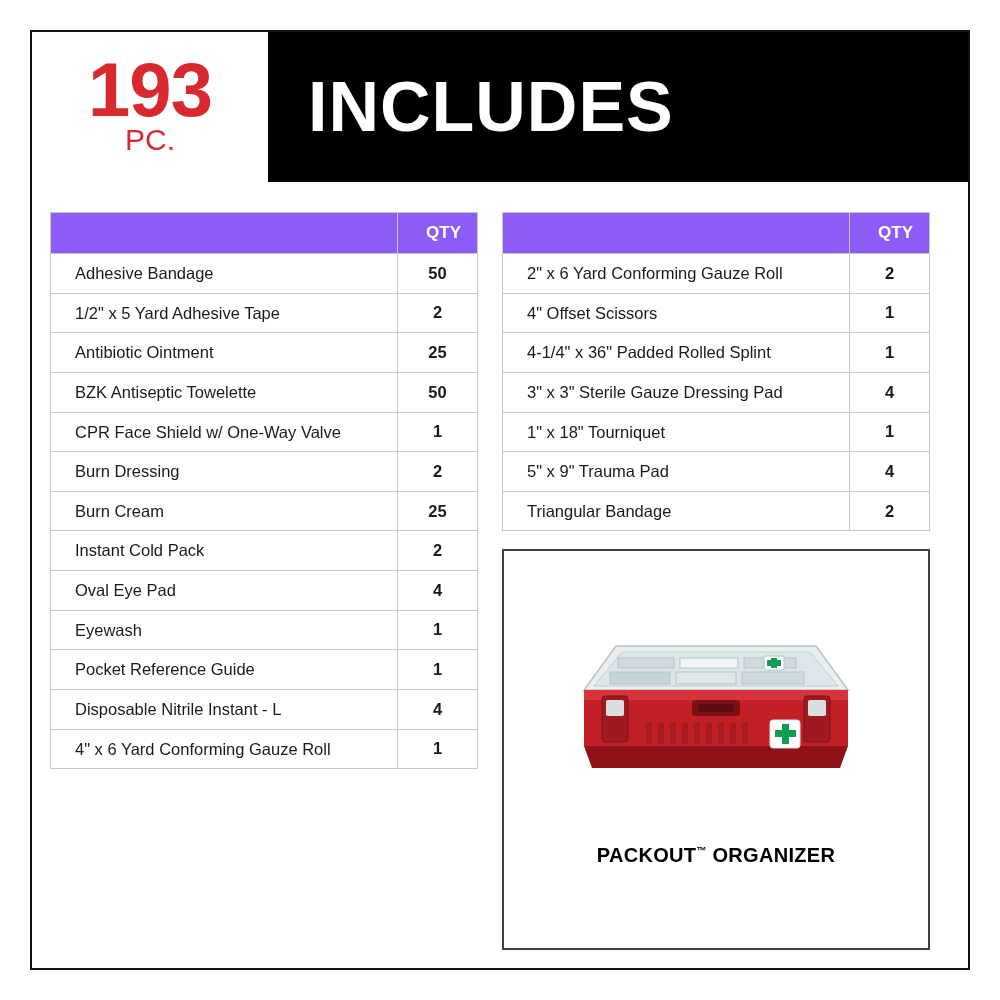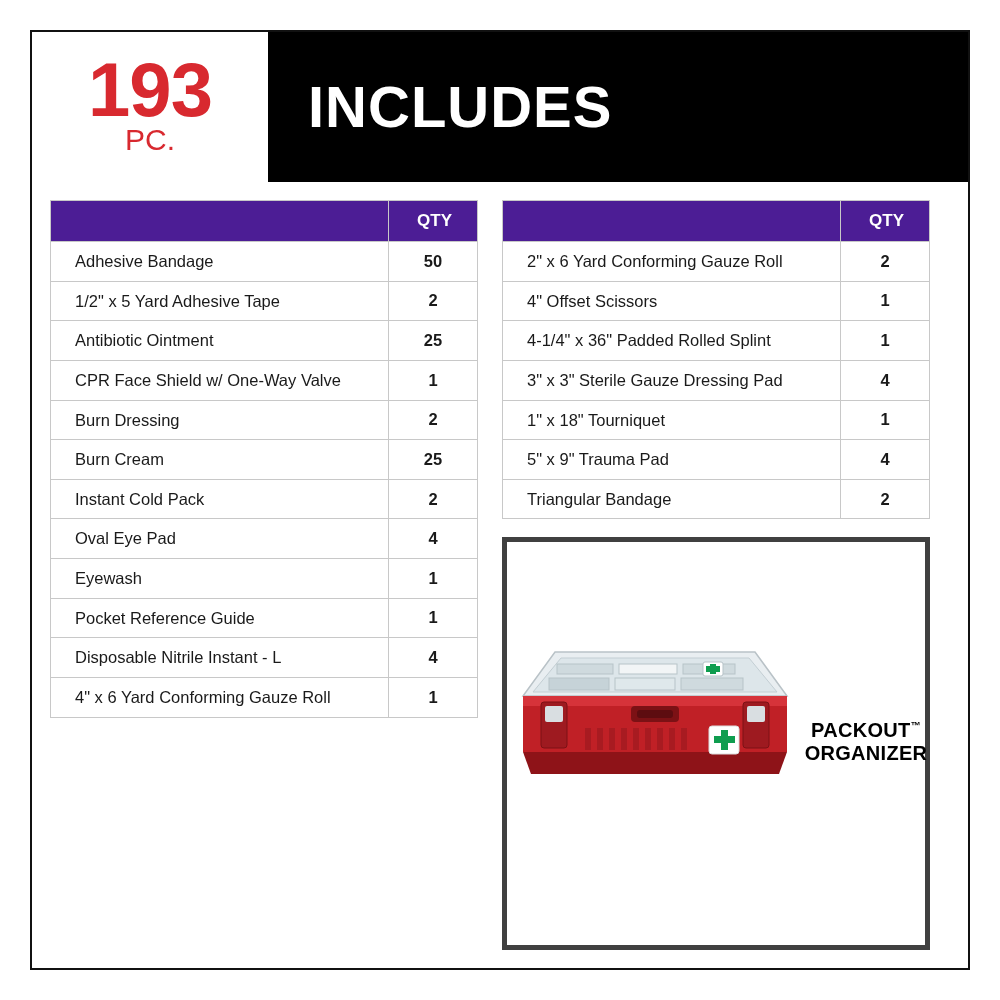--- a/index.html
+++ b/index.html
@@ -23,20 +23,21 @@
   }
   .frame {
     position: relative;
     width: 940px;
     height: 940px;
     box-sizing: border-box;
     border: 2px solid #111111;
     background: #ffffff;
     display: flex;
     flex-direction: column;
+    gap: 12px;
   }
 
   
   .header {
     position: relative;
     height: 150px;
     background: #000000;
     display: flex;
     align-items: stretch;
     flex: 0 0 auto;
@@ -68,21 +69,21 @@
     letter-spacing: 0px;
   }
   .header-title {
     flex: 1;
     display: flex;
     align-items: center;
     padding-left: 40px;
   }
   .header-title span {
     color: #ffffff;
-    font-size: 58px;
+    font-size: 70px;
     font-weight: bold;
     letter-spacing: 1px;
     line-height: 1;
   }
 
   
   .body {
     flex: 1;
     display: flex;
     padding: 18px;
@@ -99,28 +100,28 @@
   table.items {
     width: 100%;
     border-collapse: collapse;
     table-layout: fixed;
   }
   table.items th,
   table.items td {
     border: 1px solid #c8c8c8;
   }
   .thead-row th {
-    background: #4c1d95;
+    background: #8b5cf6;
     color: #ffffff;
     border: 1px solid #000000;
     height: 38px;
     font-size: 17px;
     font-weight: bold;
     text-align: right;
-    padding-right: 25px;
+    padding-right: 16px;
     vertical-align: middle;
     margin-top: 32px;
   }
   .thead-row th.blank {
     text-align: left;
   }
   td.name {
     font-size: 16.5px;
     padding: 9px 10px 9px 24px;
     line-height: 1.25;
@@ -132,24 +133,24 @@
     font-size: 16.5px;
     text-align: center;
     vertical-align: middle;
     color: #1a1a1a;
     font-weight: bold;
   }
 
   
   .product-panel {
     margin-top: 18px;
-    border: 5px solid #404040;
+    border: 2px solid #404040;
     flex: 1;
     display: flex;
-    flex-direction: row;
+    flex-direction: column;
     align-items: center;
     justify-content: center;
     padding: 18px 10px 22px 10px;
     box-sizing: border-box;
   }
   .product-image {
     width: 300px;
     height: 190px;
     position: relative;
     margin-bottom: 26px;
@@ -196,20 +197,24 @@
               <td class="name">Adhesive Bandage</td>
               <td class="qty">50</td>
             </tr>
             <tr>
               <td class="name">1/2" x 5 Yard Adhesive Tape</td>
               <td class="qty">2</td>
             </tr>
             <tr>
               <td class="name">Antibiotic Ointment</td>
               <td class="qty">25</td>
+            </tr>
+            <tr>
+              <td class="name">BZK Antiseptic Towelette</td>
+              <td class="qty">50</td>
             </tr>
             <tr>
               <td class="name">CPR Face Shield w/ One-Way Valve</td>
               <td class="qty">1</td>
             </tr>
             <tr>
               <td class="name">Burn Dressing</td>
               <td class="qty">2</td>
             </tr>
             <tr>

